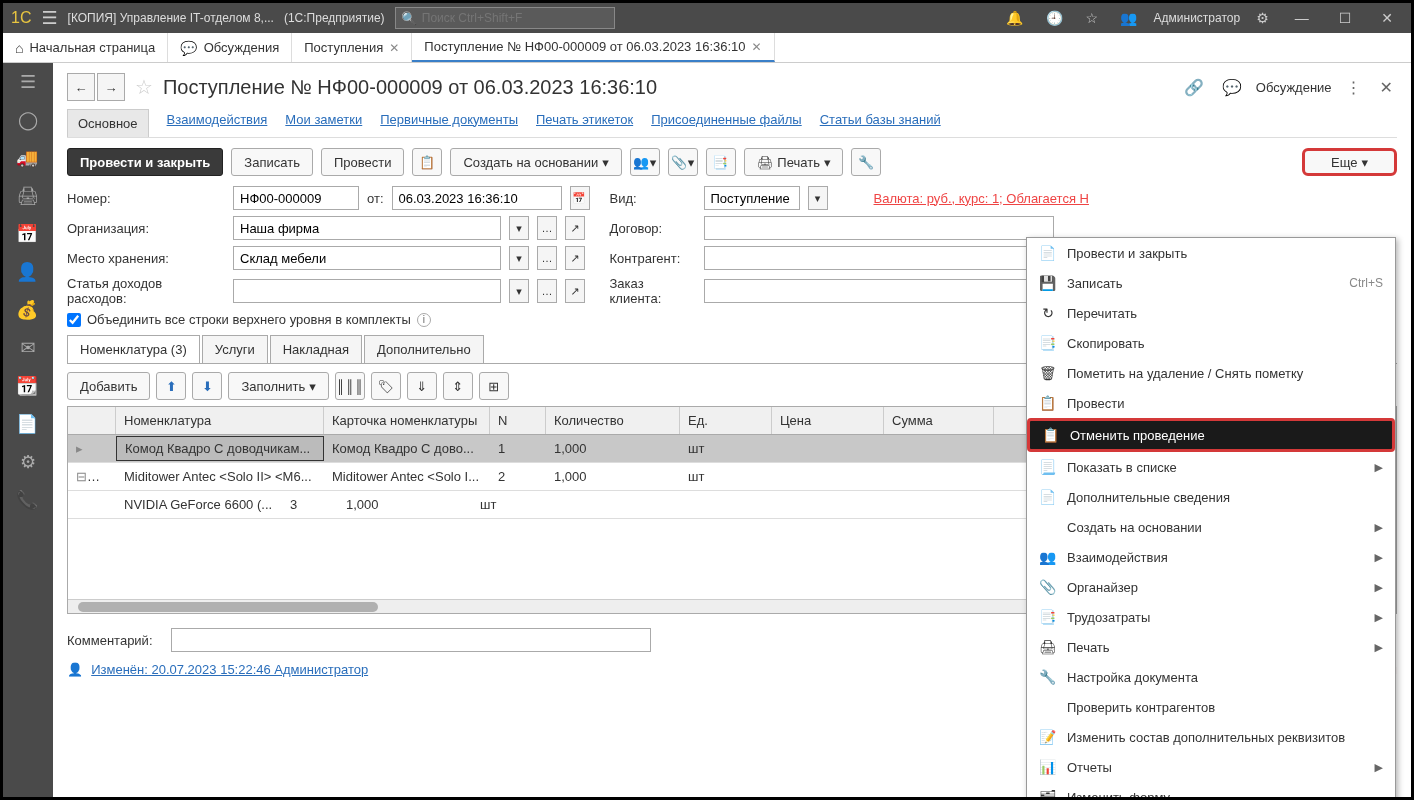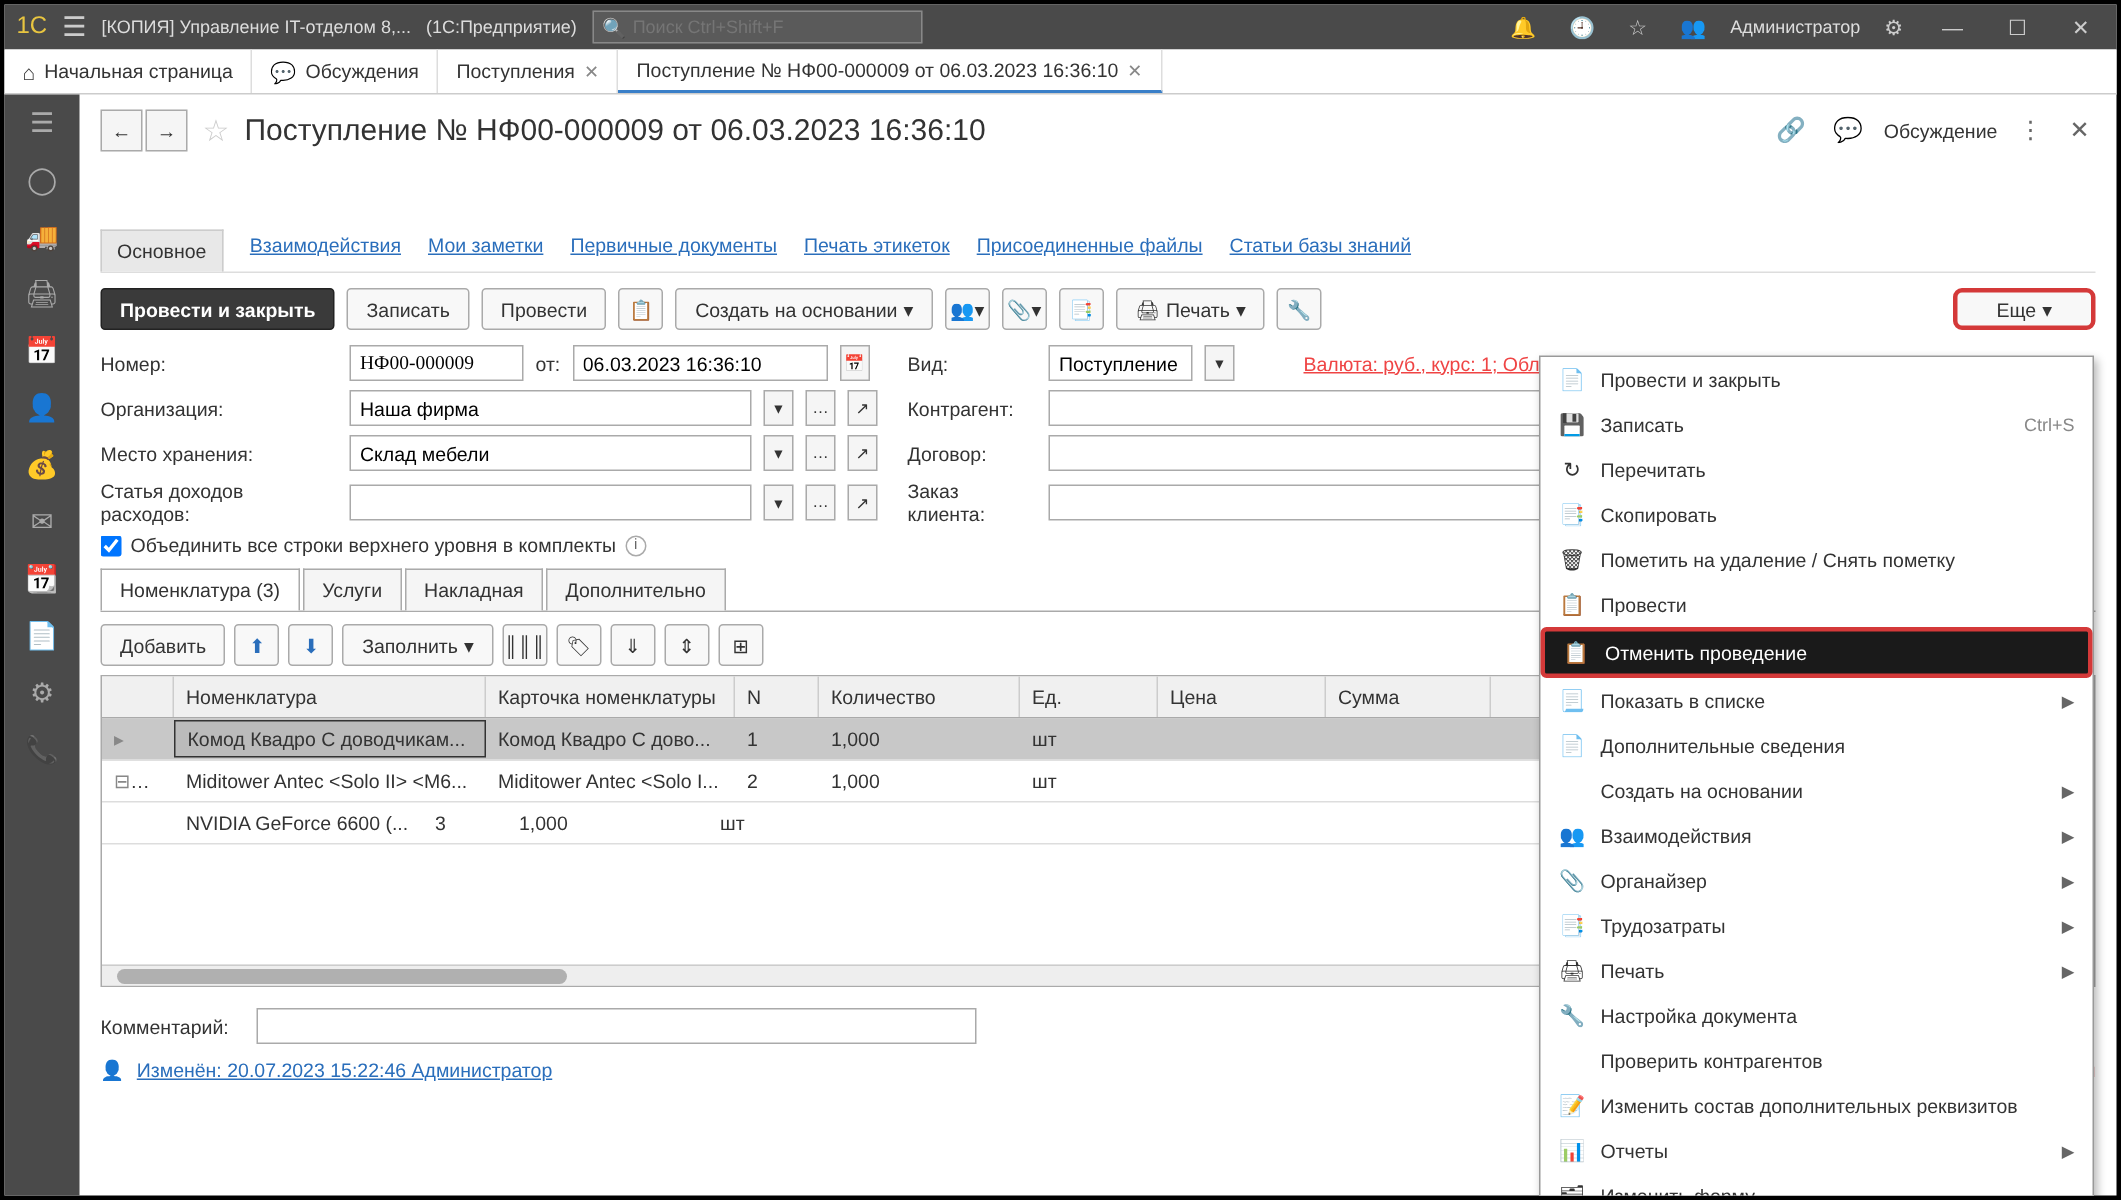--- a/index.html
+++ b/index.html
@@ -25,34 +25,34 @@
 .sidebar .sb-icon { color: #aaa; font-size: 18px; cursor: pointer; }
 .content { flex: 1; padding: 10px 14px; position: relative; overflow: hidden; }
 .doc-header { display: flex; align-items: center; gap: 10px; margin-bottom: 8px; }
 .nav-btns { display: flex; gap: 2px; }
 .nav-btn { width: 28px; height: 28px; border: 1px solid #aaa; background: #f5f5f5; display: flex; align-items: center; justify-content: center; cursor: pointer; }
 .star { color: #ccc; font-size: 20px; }
 .doc-title { font-size: 20px; font-weight: normal; }
 .doc-header .spacer { flex: 1; }
 .hdr-icon { color: #666; font-size: 16px; cursor: pointer; padding: 0 4px; }
 .nav-links { display: flex; align-items: center; gap: 18px; margin-bottom: 10px; border-bottom: 1px solid #ddd; padding-bottom: 0; }
-.nav-links .link { color: #2a6ebb; text-decoration: underline; cursor: pointer; font-size: 13px; padding-bottom: 8px; margin-top: 44px; }
+.nav-links .link { color: #2a6ebb; text-decoration: underline; cursor: pointer; font-size: 13px; padding-bottom: 8px; }
 .nav-links .link.current { background: #e8e8e8; padding: 6px 10px; border: 1px solid #ccc; border-bottom: none; text-decoration: none; color: #333; }
 .toolbar { display: flex; align-items: center; gap: 8px; margin-bottom: 10px; }
 .btn { height: 28px; border: 1px solid #aaa; background: #f8f8f8; padding: 0 12px; display: flex; align-items: center; cursor: pointer; font-size: 13px; border-radius: 3px; gap: 4px; }
 .btn.primary { background: #3a3a3a; color: #fff; border-color: #222; font-weight: bold; }
 .btn.sq { padding: 0; width: 30px; justify-content: center; }
 .btn.more { border: 3px solid #d43939; border-radius: 6px; padding: 0 26px; }
 .form-rows { display: flex; gap: 20px; margin-bottom: 6px; }
 .form-col { display: flex; flex-direction: column; gap: 6px; }
 .form-row { display: flex; align-items: center; gap: 8px; }
 .form-row label { width: 158px; font-size: 13px; }
 .form-row .lbl2 { width: 86px; font-size: 13px; }
 .form-row input, .form-row .sel { height: 24px; border: 1px solid #aaa; padding: 0 6px; font-size: 13px; background: #fff; }
-.w-num { width: 116px; font-family: Liberation Serif, serif; }
+.w-num { width: 126px; }
 .w-date { width: 170px; }
 .w-wide { width: 268px; }
 .w-med { width: 96px; }
 .mini-btn { width: 20px; height: 24px; border: 1px solid #aaa; background: #f5f5f5; display: flex; align-items: center; justify-content: center; cursor: pointer; font-size: 11px; }
 .currency-text { color: #ef4444; text-decoration: underline; cursor: pointer; font-size: 13px; }
 .checkbox-row { display: flex; align-items: center; gap: 6px; margin: 6px 0 8px; }
 .checkbox-row input { width: 14px; height: 14px; }
 .tabstrip { display: flex; border-bottom: 1px solid #aaa; margin-bottom: 8px; }
 .tabstrip .tab2 { padding: 6px 12px; border: 1px solid #aaa; border-bottom: none; background: #f5f5f5; cursor: pointer; font-size: 13px; margin-right: 2px; }
 .tabstrip .tab2.active { background: #fff; }
@@ -242,25 +242,25 @@
         </div>
         <div class="form-col">
           <div class="form-row">
             <label class="lbl2">Вид:</label>
             <input class="w-med" value="Поступление н" style="">
             <div class="mini-btn">▾</div>
             <span style="width:30px"></span>
             <span class="currency-text">Валюта: руб., курс: 1; Облагается Н</span>
           </div>
           <div class="form-row">
+            <label class="lbl2">Договор:</label>
+            <input style="width: 350px;">
+          </div>
+          <div class="form-row">
             <label class="lbl2">Контрагент:</label>
-            <input style="width: 350px;">
-          </div>
-          <div class="form-row">
-            <label class="lbl2">Договор:</label>
             <input style="width: 350px;">
           </div>
           <div class="form-row">
             <label class="lbl2">Заказ клиента:</label>
             <input style="width: 350px;">
           </div>
         </div>
       </div>
 
       <div class="checkbox-row">

